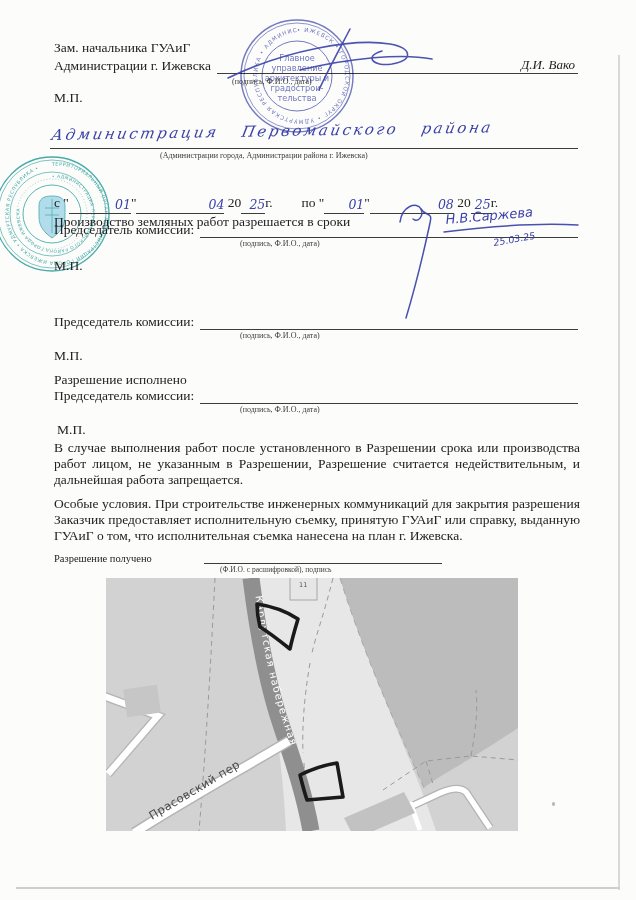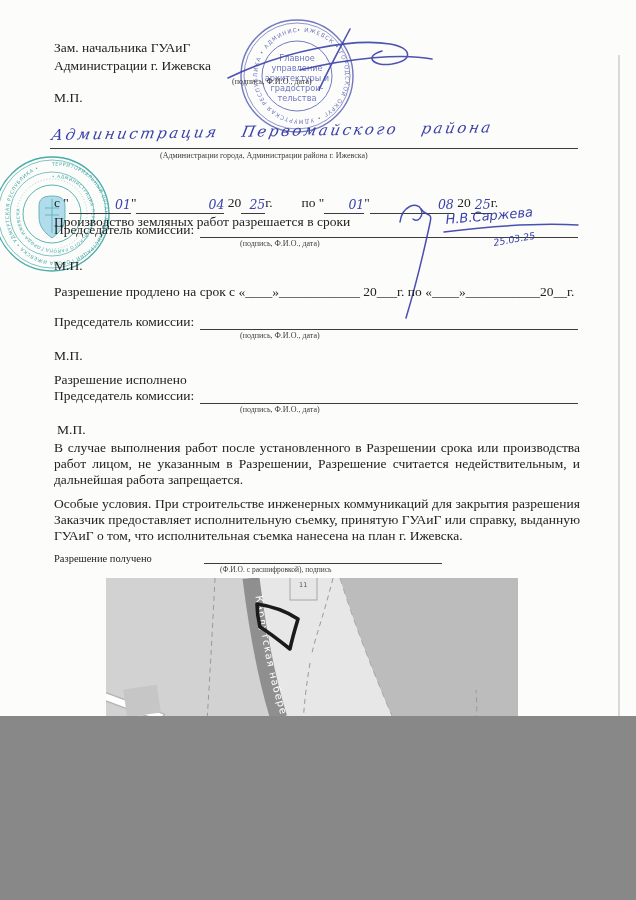--- a/index.html
+++ b/index.html
@@ -1,16 +1,16 @@
 <!DOCTYPE html>
 <html><head>
 <meta charset="utf-8">
 <style>
   html,body{margin:0;padding:0;background:#888;}
-  #page{position:relative;width:636px;height:716px;background:#fcfcfb;overflow:hidden;
+  #page{position:relative;width:636px;height:900px;background:#fcfcfb;overflow:hidden;
         font-family:"Liberation Serif", serif;color:#222;}
   .abs{position:absolute;}
   .t13{font-size:13.5px;line-height:1.15;}
   .cap{font-size:8px;color:#3a3a3a;text-align:left;}
   .row{display:flex;align-items:flex-end;}
   .fill{flex:1;border-bottom:1.2px solid #3c3c3c;display:flex;justify-content:flex-end;align-items:flex-end;}
   .uline{flex:1;border-bottom:1.2px solid #3c3c3c;height:15px;}
   .ink{color:#3a41a8;font-style:italic;font-family:"DejaVu Serif", serif;}
   .blank{display:inline-block;border-bottom:1.2px solid #3c3c3c;text-align:right;height:16px;
          line-height:15px;vertical-align:-2px;font-size:12.5px;}
@@ -24,20 +24,23 @@
   .edge{background:#d9d9d9;}
 </style>
 </head>
 <body>
 
 <div id="page">
 
   <div class="abs t13" style="left:54px;top:40px;">Зам. начальника ГУАиГ</div>
   <div class="abs row" style="left:54px;top:56px;width:524px;height:18px;">
     <span class="t13">Администрации г. Ижевска</span>
+    <span class="fill" style="margin-left:6px;">
+      <span class="nameit">Д.И. Вако</span>
+    </span>
   </div>
   <div class="abs cap" style="left:232px;top:77px;width:160px;">(подпись, Ф.И.О., дата)</div>
   <div class="abs t13" style="left:54px;top:90px;">М.П.</div>
 
   <svg class="abs stampsvg" style="left:237px;top:16px;" width="120" height="120" viewBox="0 0 120 120" opacity="0.85">
     <g stroke="#5a62b8" fill="none">
       <circle cx="60" cy="60" r="56" stroke-width="1.4"></circle>
       <circle cx="60" cy="60" r="53" stroke-width="0.8"></circle>
       <circle cx="60" cy="60" r="35" stroke-width="1"></circle>
     </g>
@@ -113,21 +116,20 @@
       <path d="M8,26 C10,10 25,5 29,13 C32,20 26,27 21,23"></path>
       <path d="M29,13 C34,21 41,15 38,27 C32,55 23,92 14,122"></path>
       <path d="M52,36 C100,30 152,27 186,29"></path>
     </g>
     <text x="54" y="28" transform="rotate(-5 54 28)" fill="#3a41a8" font-size="13" font-style="italic" font-family="DejaVu Serif, serif">Н.В.Саржева</text>
     <text x="102" y="50" transform="rotate(-10 102 50)" fill="#3a41a8" font-size="9.5" font-style="italic" font-family="DejaVu Serif, serif">25.03.25</text>
   </svg>
 
   <div class="abs t13" style="left:54px;top:258px;">М.П.</div>
 
-  <div class="abs t13" style="left:54px;top:284px;width:528px;white-space:nowrap;">Разрешение продлено на срок с «____»____________ 20___г. по «____»___________20__г.</div>
 
   <div class="abs row" style="left:54px;top:314px;width:524px;">
     <span class="t13">Председатель комиссии:</span>
     <span class="uline" style="margin-left:6px;"></span>
   </div>
   <div class="abs cap" style="left:240px;top:331px;width:160px;">(подпись, Ф.И.О., дата)</div>
 
   <div class="abs t13" style="left:54px;top:348px;">М.П.</div>
 
   <div class="abs t13" style="left:54px;top:372px;">Разрешение исполнено</div>

